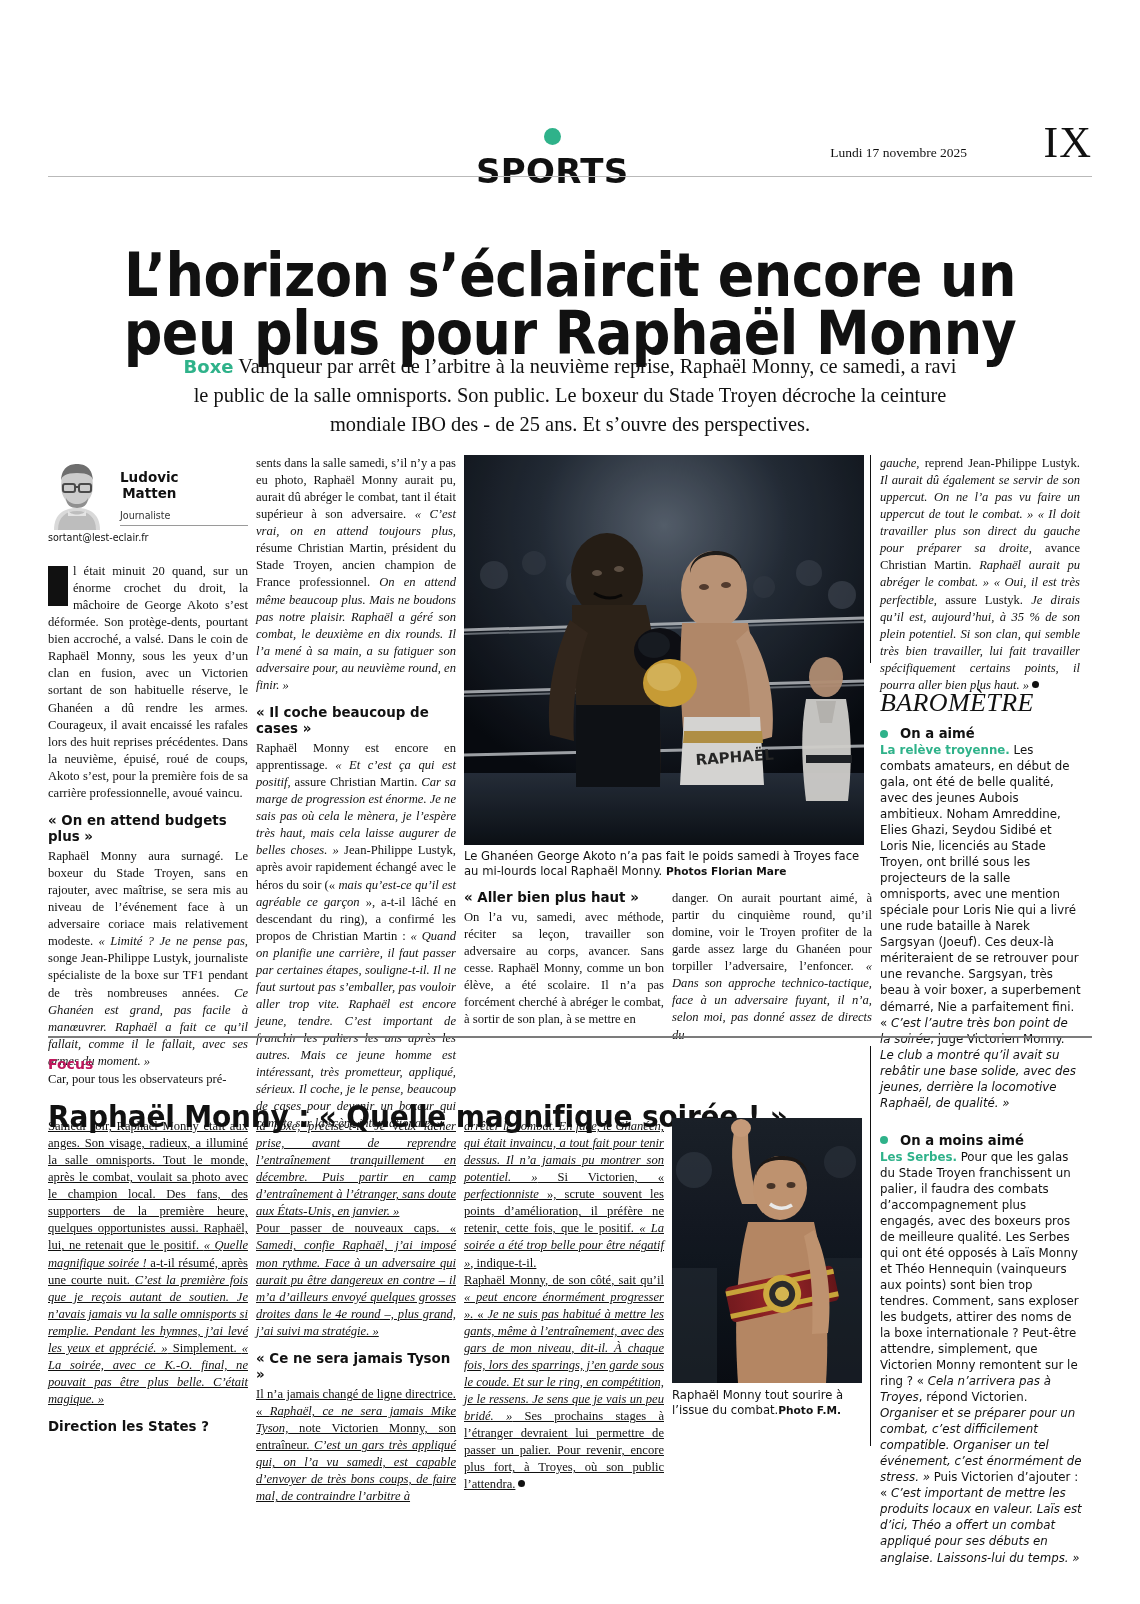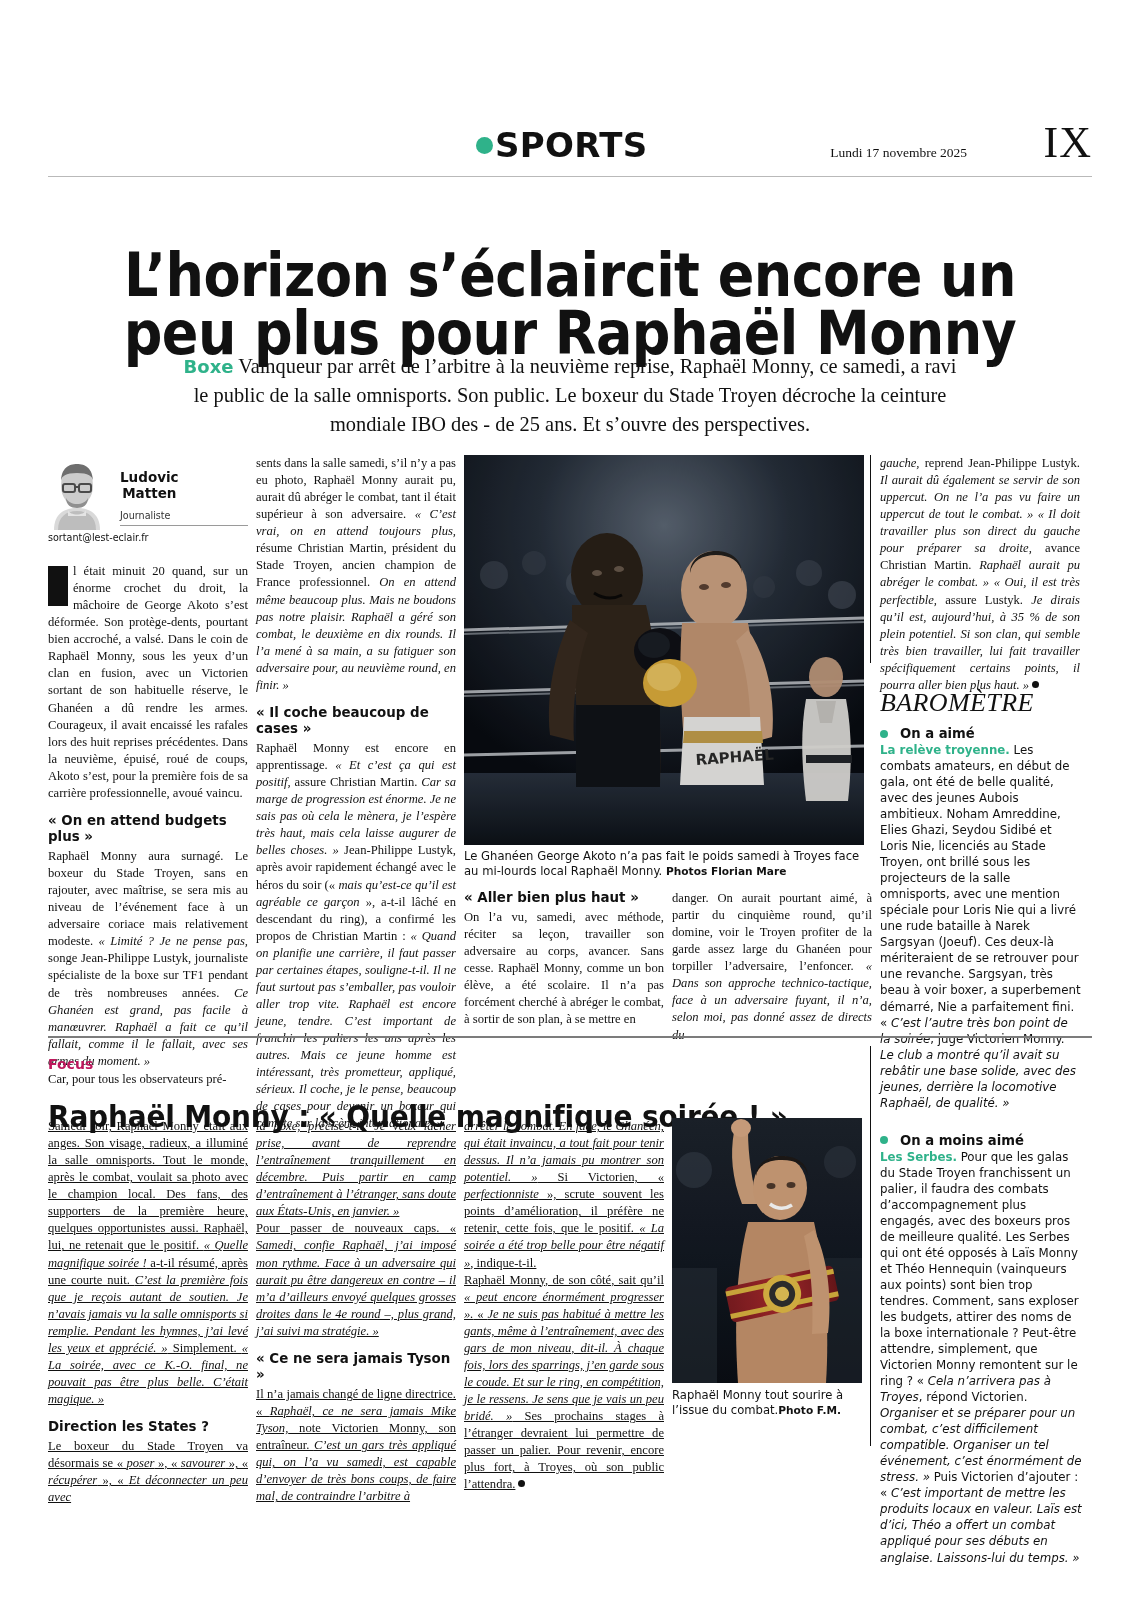--- a/index.html
+++ b/index.html
@@ -28,21 +28,22 @@
     top: 128px;
     width: 1044px;
     height: 48px;
   }
   .masthead-left {
     position: absolute;
     left: 428px;
     top: 0;
     display: flex;
     align-items: center;
-    gap: 2px;
+    gap: 9px;
+    flex-direction: column;
   }
   .sports-dot {
     width: 17px;
     height: 17px;
     border-radius: 50%;
     background: #2fb28a;
     display: inline-block;
   }
   .sports-title {
     font-family: "DejaVu Sans", sans-serif;
@@ -564,21 +565,20 @@
   </div>
 
   <div class="rule-focus"></div>
   <div class="vrule-focus"></div>
   <div class="focus-kicker">Focus</div>
   <h2 class="focus-title">Raphaël Monny : « Quelle magnifique soirée ! »</h2>
 
   <div class="bcol" id="bcol1">
     <p><span>Samedi soir, Raphaël Monny était aux anges. Son visage, radieux, a illuminé la salle omnisports. Tout le monde, après le combat, voulait sa photo avec le champion local. Des fans, des supporters de la première heure, quelques opportunistes aussi. Raphaël, lui, ne retenait que le positif. </span><span class="it">« Quelle magnifique soirée !</span><span> a-t-il résumé, après une courte nuit. </span><span class="it">C’est la première fois que je reçois autant de soutien. Je n’avais jamais vu la salle omnisports si remplie. Pendant les hymnes, j’ai levé les yeux et apprécié. »</span><span> Simplement. </span><span class="it">« La soirée, avec ce K.-O. final, ne pouvait pas être plus belle. C’était magique. »</span></p>
     <h3 class="subhead">Direction les States ?</h3>
-    <p><span>Le boxeur du Stade Troyen va désormais se « </span><span class="it">poser</span><span> », « </span><span class="it">savourer</span><span> », « </span><span class="it">récupérer</span><span> », « </span><span class="it">Et déconnecter un peu avec</span></p>
   </div>
 
   <div class="bcol" id="bcol2">
     <p><span class="it">la boxe, précise-t-il. </span><span class="it">Je veux lâcher prise, avant de reprendre l’entraînement tranquillement en décembre. Puis partir en camp d’entraînement à l’étranger, sans doute aux États-Unis, en janvier. »</span></p>
     <p><span>Pour passer de nouveaux caps. « </span><span class="it">Samedi, confie Raphaël, j’ai imposé mon rythme. Face à un adversaire qui aurait pu être dangereux en contre – il m’a d’ailleurs envoyé quelques grosses droites dans le 4e round –, plus grand, j’ai suivi ma stratégie. »</span></p>
     <h3 class="subhead">« Ce ne sera jamais Tyson »</h3>
     <p><span>Il n’a jamais changé de ligne directrice. « </span><span class="it">Raphaël, ce ne sera jamais Mike Tyson,</span><span> note Victorien Monny, son entraîneur. </span><span class="it">C’est un gars très appliqué qui, on l’a vu samedi, est capable d’envoyer de très bons coups, de faire mal, de contraindre l’arbitre à</span></p>
   </div>
 
   <div class="bcol" id="bcol3">

